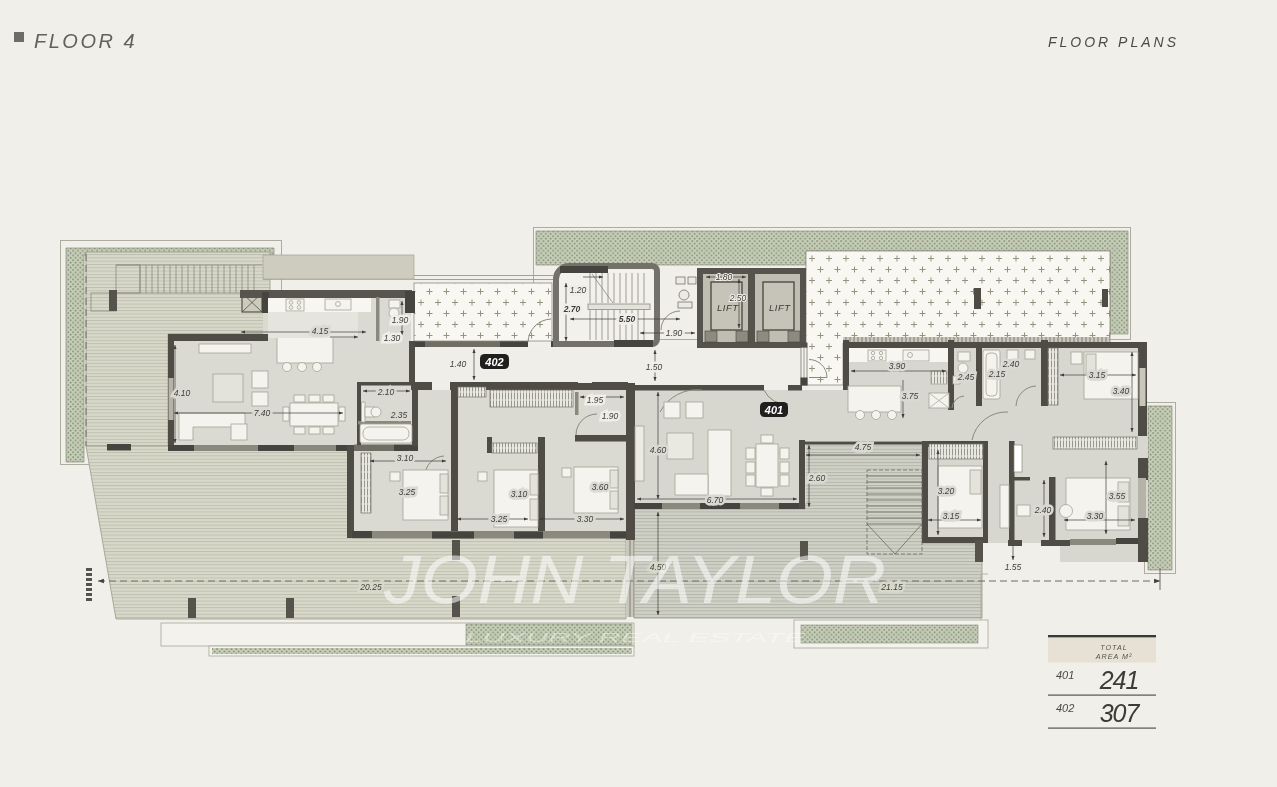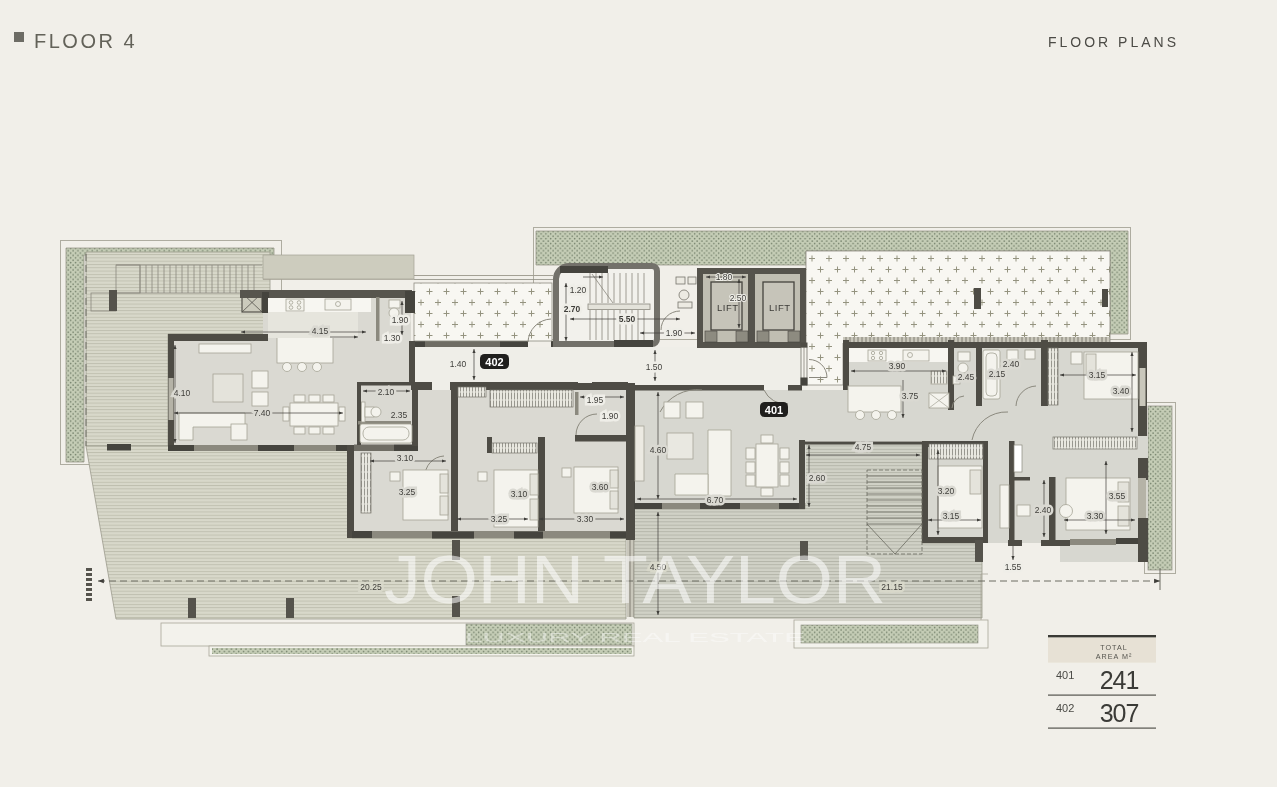--- a/index.html
+++ b/index.html
@@ -1,16 +1,16 @@
 <!DOCTYPE html>
 <html><head>
 <meta charset="utf-8">
 <style>
 html,body{margin:0;padding:0;background:#f1efe9;}
-#page{position:relative;width:1187px;height:787px;overflow:hidden;font-family:"Liberation Sans",sans-serif;}
+#page{position:relative;width:1187px;height:787px;overflow:hidden;font-family:"Liberation Sans",sans-serif;font-style:italic;}
 text{font-family:"Liberation Sans",sans-serif;}
 </style>
 </head>
 <body>
 <div id="page">
 <svg width="1277" height="787" viewBox="0 0 1277 787">
 <defs>
 <pattern id="deck" width="4" height="3.3" patternUnits="userSpaceOnUse">
   <rect width="4" height="3.3" fill="#d8d8ca"></rect>
   <rect width="4" height="0.9" fill="#bfbfaf"></rect>

